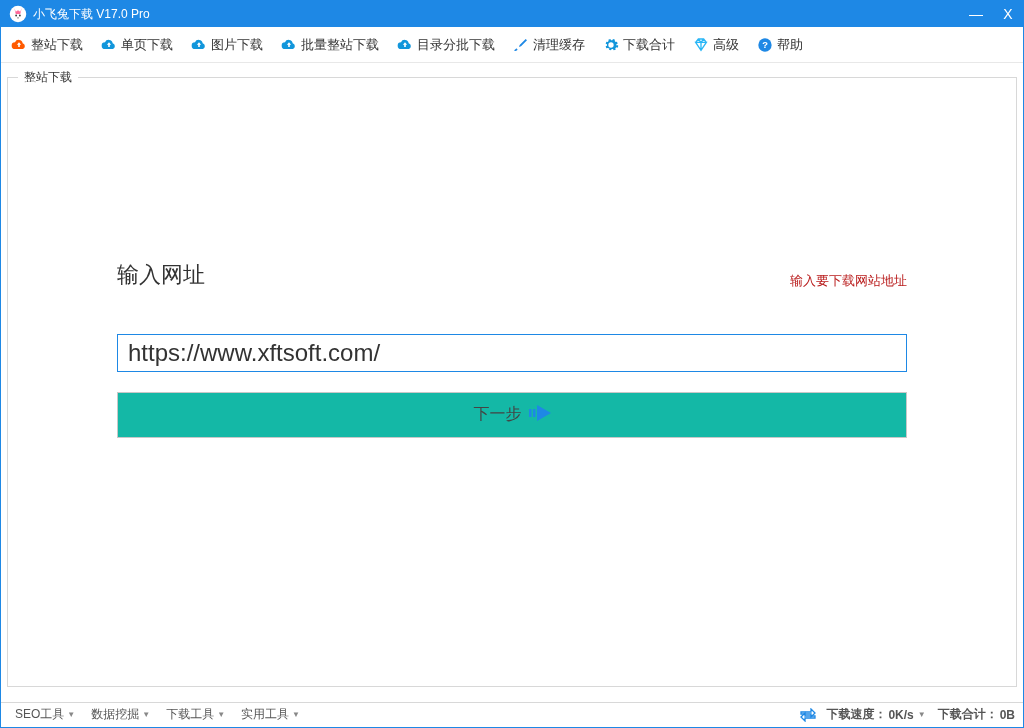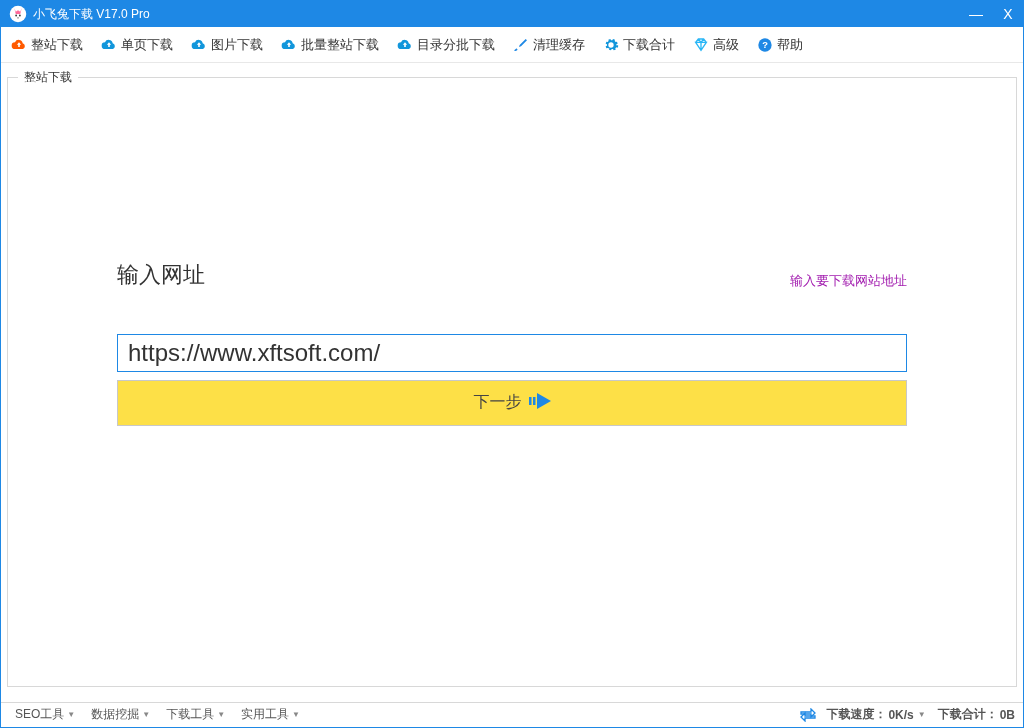--- a/index.html
+++ b/index.html
@@ -19,23 +19,23 @@
 .cloud-icon svg { width: 16px; height: 16px; }
 
 
 .main { flex: 1; padding: 14px 6px 0 6px; }
 .panel { border: 1px solid #d8d8d8; height: 610px; position: relative; padding: 12px; }
 .panel-title { position: absolute; top: -9px; left: 10px; background: #fff; padding: 0 6px; font-size: 12px; color: #333; }
 
 .center-wrap { max-width: 790px; margin: 0 auto; padding-top: 170px; }
 .label-row { display: flex; justify-content: space-between; align-items: flex-end; margin-bottom: 44px; }
 .label-main { font-size: 22px; color: #333; }
-.label-hint { font-size: 13px; color: #a21caf; }
+.label-hint { font-size: 13px; color: #b91c1c; }
 .url-input { width: 100%; height: 38px; border: 1px solid #1e88e5; outline: none; padding: 0 10px; font-size: 24px; color: #333; background: #fff; font-family: Arial, sans-serif; }
-.next-btn { width: 100%; height: 46px; margin-top: 8px; background: #fde047; border: 1px solid #c8c8c8; display: flex; align-items: center; justify-content: center; gap: 7px; font-size: 16px; color: #444; cursor: pointer; }
+.next-btn { width: 100%; height: 46px; margin-top: 20px; background: #14b8a6; border: 1px solid #c8c8c8; display: flex; align-items: center; justify-content: center; gap: 7px; font-size: 16px; color: #444; cursor: pointer; }
 
 
 .status-bar { height: 28px; border-top: 1px solid #d8d8d8; display: flex; align-items: center; padding: 1px 8px; font-size: 12px; color: #555; margin-top: 15px; }
 .status-bar .sb-left { display: flex; gap: 4px; }
 .status-bar .sb-item { display: flex; align-items: center; padding: 0 6px; cursor: pointer; }
 .status-bar .sb-item .caret { font-size: 8px; margin-left: 3px; color: #888; }
 .status-bar .sb-right { margin-left: auto; display: flex; align-items: center; gap: 6px; font-weight: bold; }
 .status-bar .sb-right .speed, .status-bar .sb-right .total { display: flex; align-items: center; gap: 2px; }
 .status-bar .sb-right .caret { font-size: 8px; color: #888; margin: 0 6px 0 2px; }
 .sb-icon { width: 16px; height: 16px; margin-right: 4px; display: flex; align-items: center; justify-content: center; }

